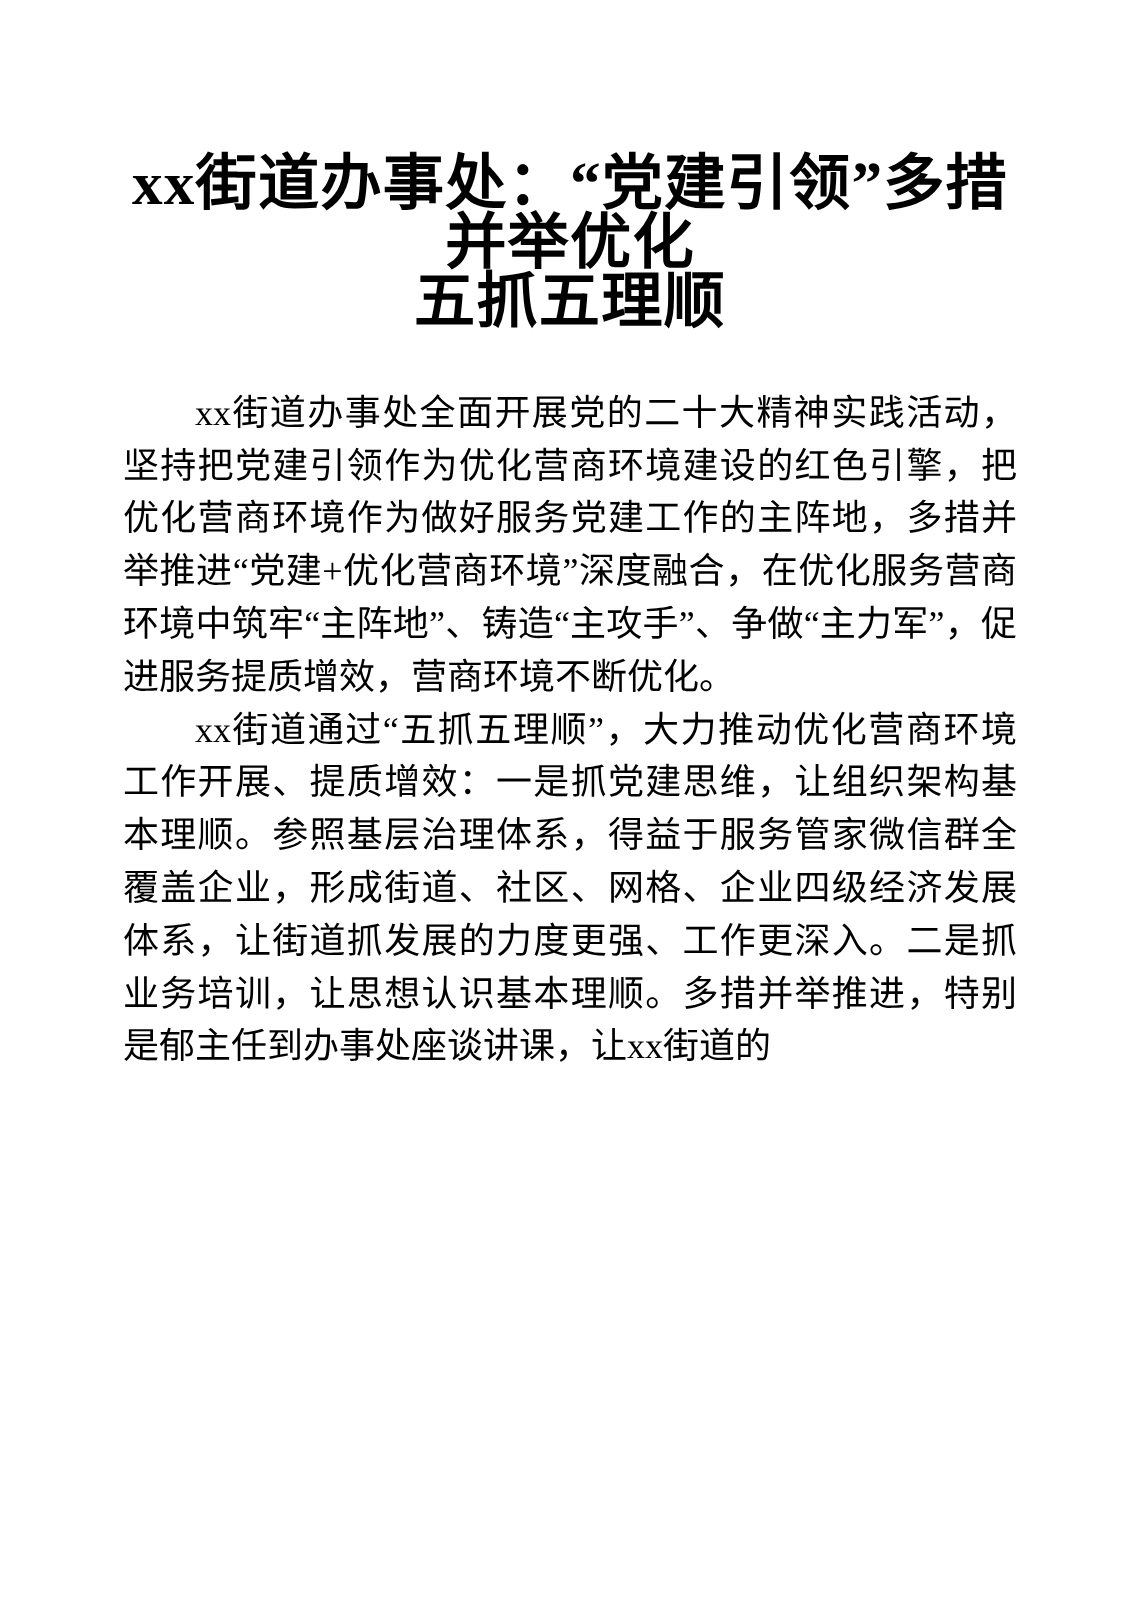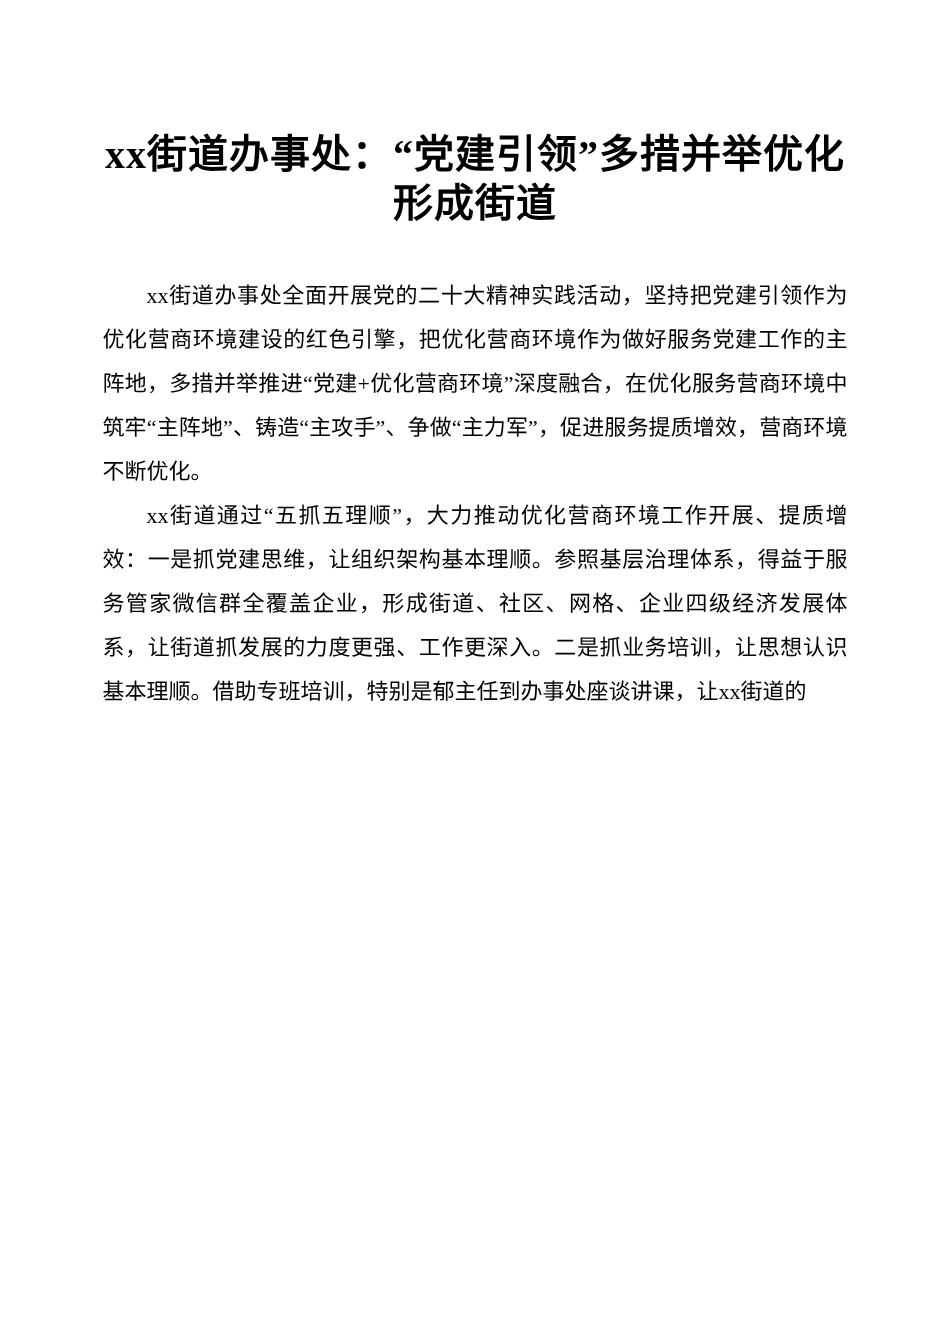--- a/index.html
+++ b/index.html
@@ -15,47 +15,47 @@
     font-family: "Liberation Serif", "DejaVu Serif", serif;
     -webkit-font-smoothing: antialiased;
   }
   .page {
     width: 745px;
     margin: 0 auto;
     padding-top: 130px;
   }
   .doc-title {
     margin: 0 0 46px 0;
-    font-size: 40px;
+    font-size: 51px;
     line-height: 49px;
     font-weight: 700;
     text-align: center;
     letter-spacing: 1px;
   }
   .doc-title .title-line {
     display: block;
   }
   .doc-body p {
     margin: 0;
-    font-size: 22px;
+    font-size: 30px;
     line-height: 44px;
     text-align: justify;
     text-justify: inter-ideograph;
     text-indent: 2em;
     word-break: break-all;
   }
 </style>
 </head>
 <body>
 
 <div class="page">
 
   <h1 class="doc-title">
     <span class="title-line">xx街道办事处：“党建引领”多措并举优化</span>
-    <span class="title-line">形成街道</span>
+    <span class="title-line">五抓五理顺</span>
   </h1>
 
   <div class="doc-body">
     <p>xx街道办事处全面开展党的二十大精神实践活动，坚持把党建引领作为优化营商环境建设的红色引擎，把优化营商环境作为做好服务党建工作的主阵地，多措并举推进“党建+优化营商环境”深度融合，在优化服务营商环境中筑牢“主阵地”、铸造“主攻手”、争做“主力军”，促进服务提质增效，营商环境不断优化。</p>
-    <p>xx街道通过“五抓五理顺”，大力推动优化营商环境工作开展、提质增效：一是抓党建思维，让组织架构基本理顺。参照基层治理体系，得益于服务管家微信群全覆盖企业，形成街道、社区、网格、企业四级经济发展体系，让街道抓发展的力度更强、工作更深入。二是抓业务培训，让思想认识基本理顺。借助专班培训，特别是郁主任到办事处座谈讲课，让xx街道的</p>
+    <p>xx街道通过“五抓五理顺”，大力推动优化营商环境工作开展、提质增效：一是抓党建思维，让组织架构基本理顺。参照基层治理体系，得益于服务管家微信群全覆盖企业，形成街道、社区、网格、企业四级经济发展体系，让街道抓发展的力度更强、工作更深入。二是抓业务培训，让思想认识基本理顺。多措并举推进，特别是郁主任到办事处座谈讲课，让xx街道的</p>
   </div>
 
 </div>
 
 </body></html>

